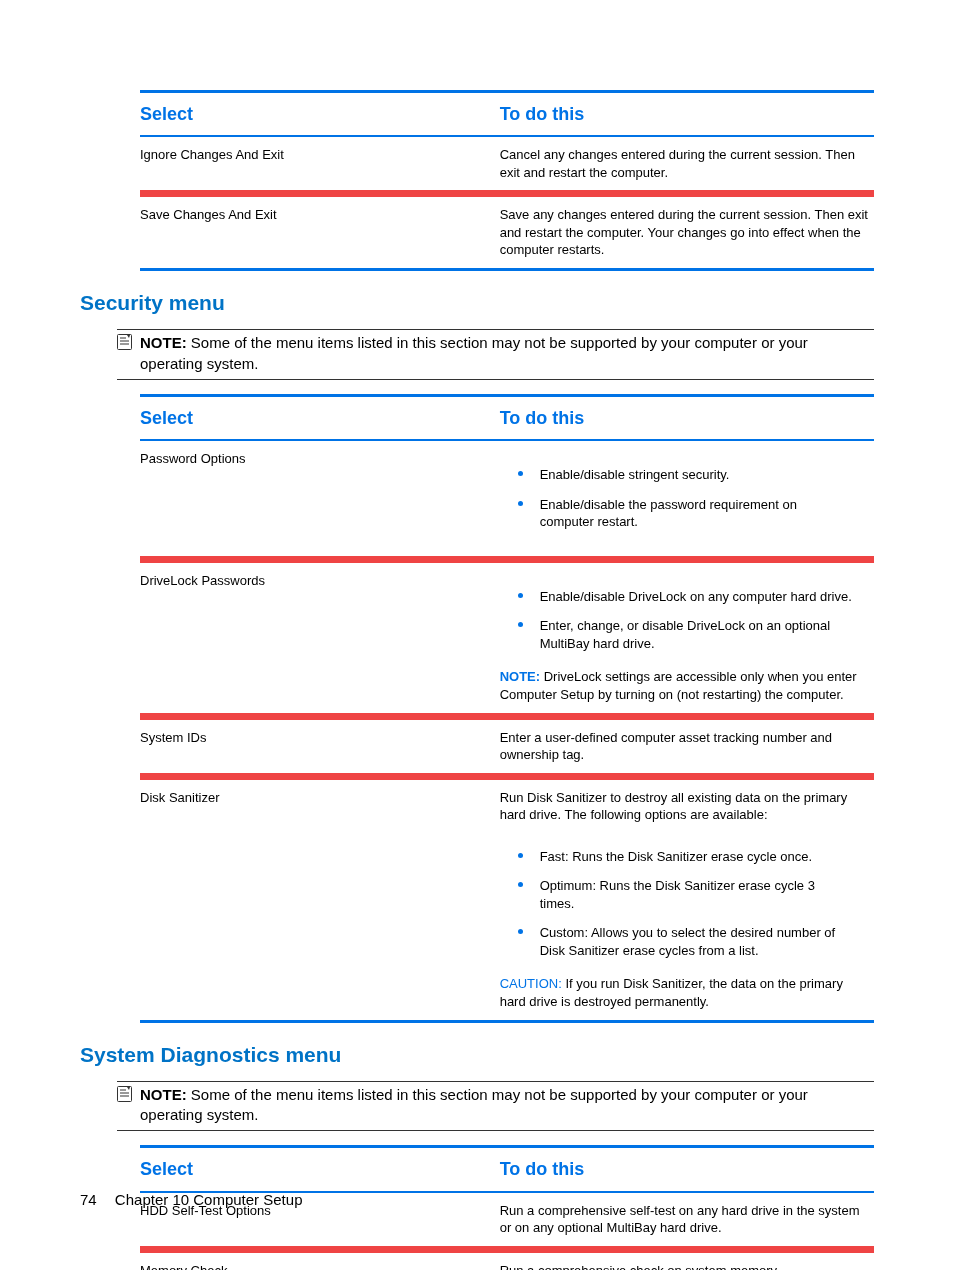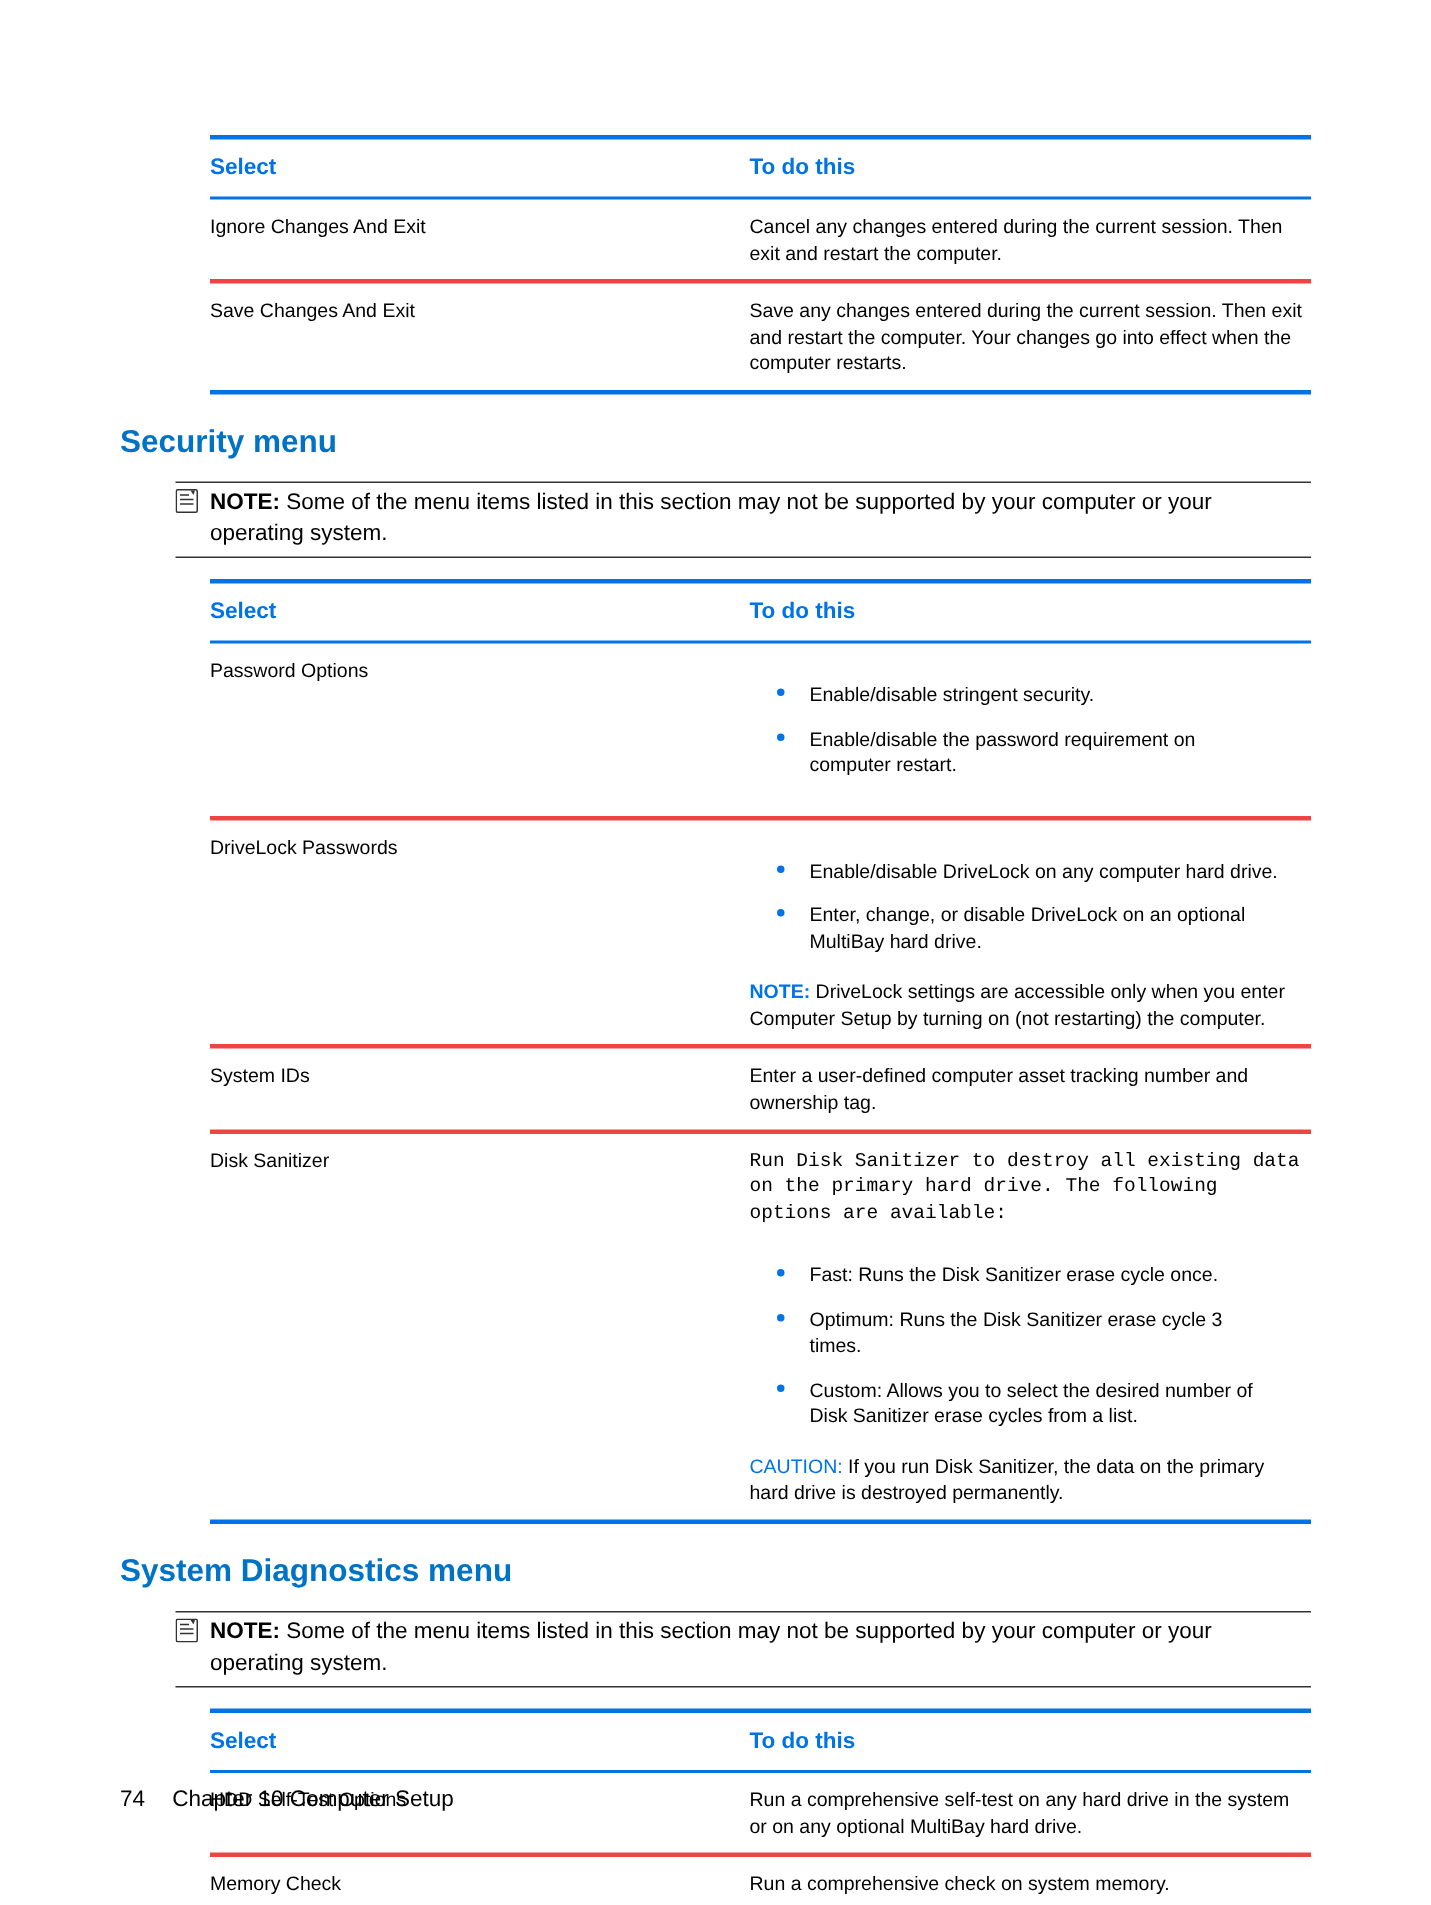--- a/index.html
+++ b/index.html
@@ -54,26 +54,26 @@
     border-top: 3px solid #0073e6;
     border-bottom: 3px solid #0073e6;
     margin-bottom: 6px;
   }
   table.doc-table thead th {
     text-align: left;
     color: #0073e6;
     font-weight: bold;
     padding: 9px 6px 9px 0;
     border-bottom: 2px solid #0073e6;
-    font-size: 15px;
+    font-size: 18px;
   }
   table.doc-table tbody td {
     vertical-align: top;
     padding: 9px 6px 9px 0;
-    border-bottom: 3px solid #ef4444;
+    border-bottom: 7px solid #ef4444;
   }
   table.doc-table tbody tr:last-child td {
     border-bottom: none;
   }
   .col-select { width: 49%; }
   .col-todo   { width: 51%; }
   ul.blue-bullets {
     list-style: none;
     padding: 0;
     margin: 16px;
@@ -92,21 +92,21 @@
     width: 5px;
     height: 5px;
     background: #0073e6;
     border-radius: 50%;
   }
   .inline-note {
     margin-top: 12px;
   }
   .inline-note-label { color: #0073e6; font-weight: bold; }
   .inline-caution-label { color: #0073e6; font-weight: normal; }
-  .intro-line { margin-bottom: 24px; font-family: Liberation Mono, monospace; }
+  .intro-line { margin-bottom: 24px; }
   .footer {
     position: absolute;
     left: 80px;
     bottom: 60px;
     font-size: 15px;
   }
   .footer .pagenum { margin-right: 14px; }
 </style>
 </head>
 <body>

